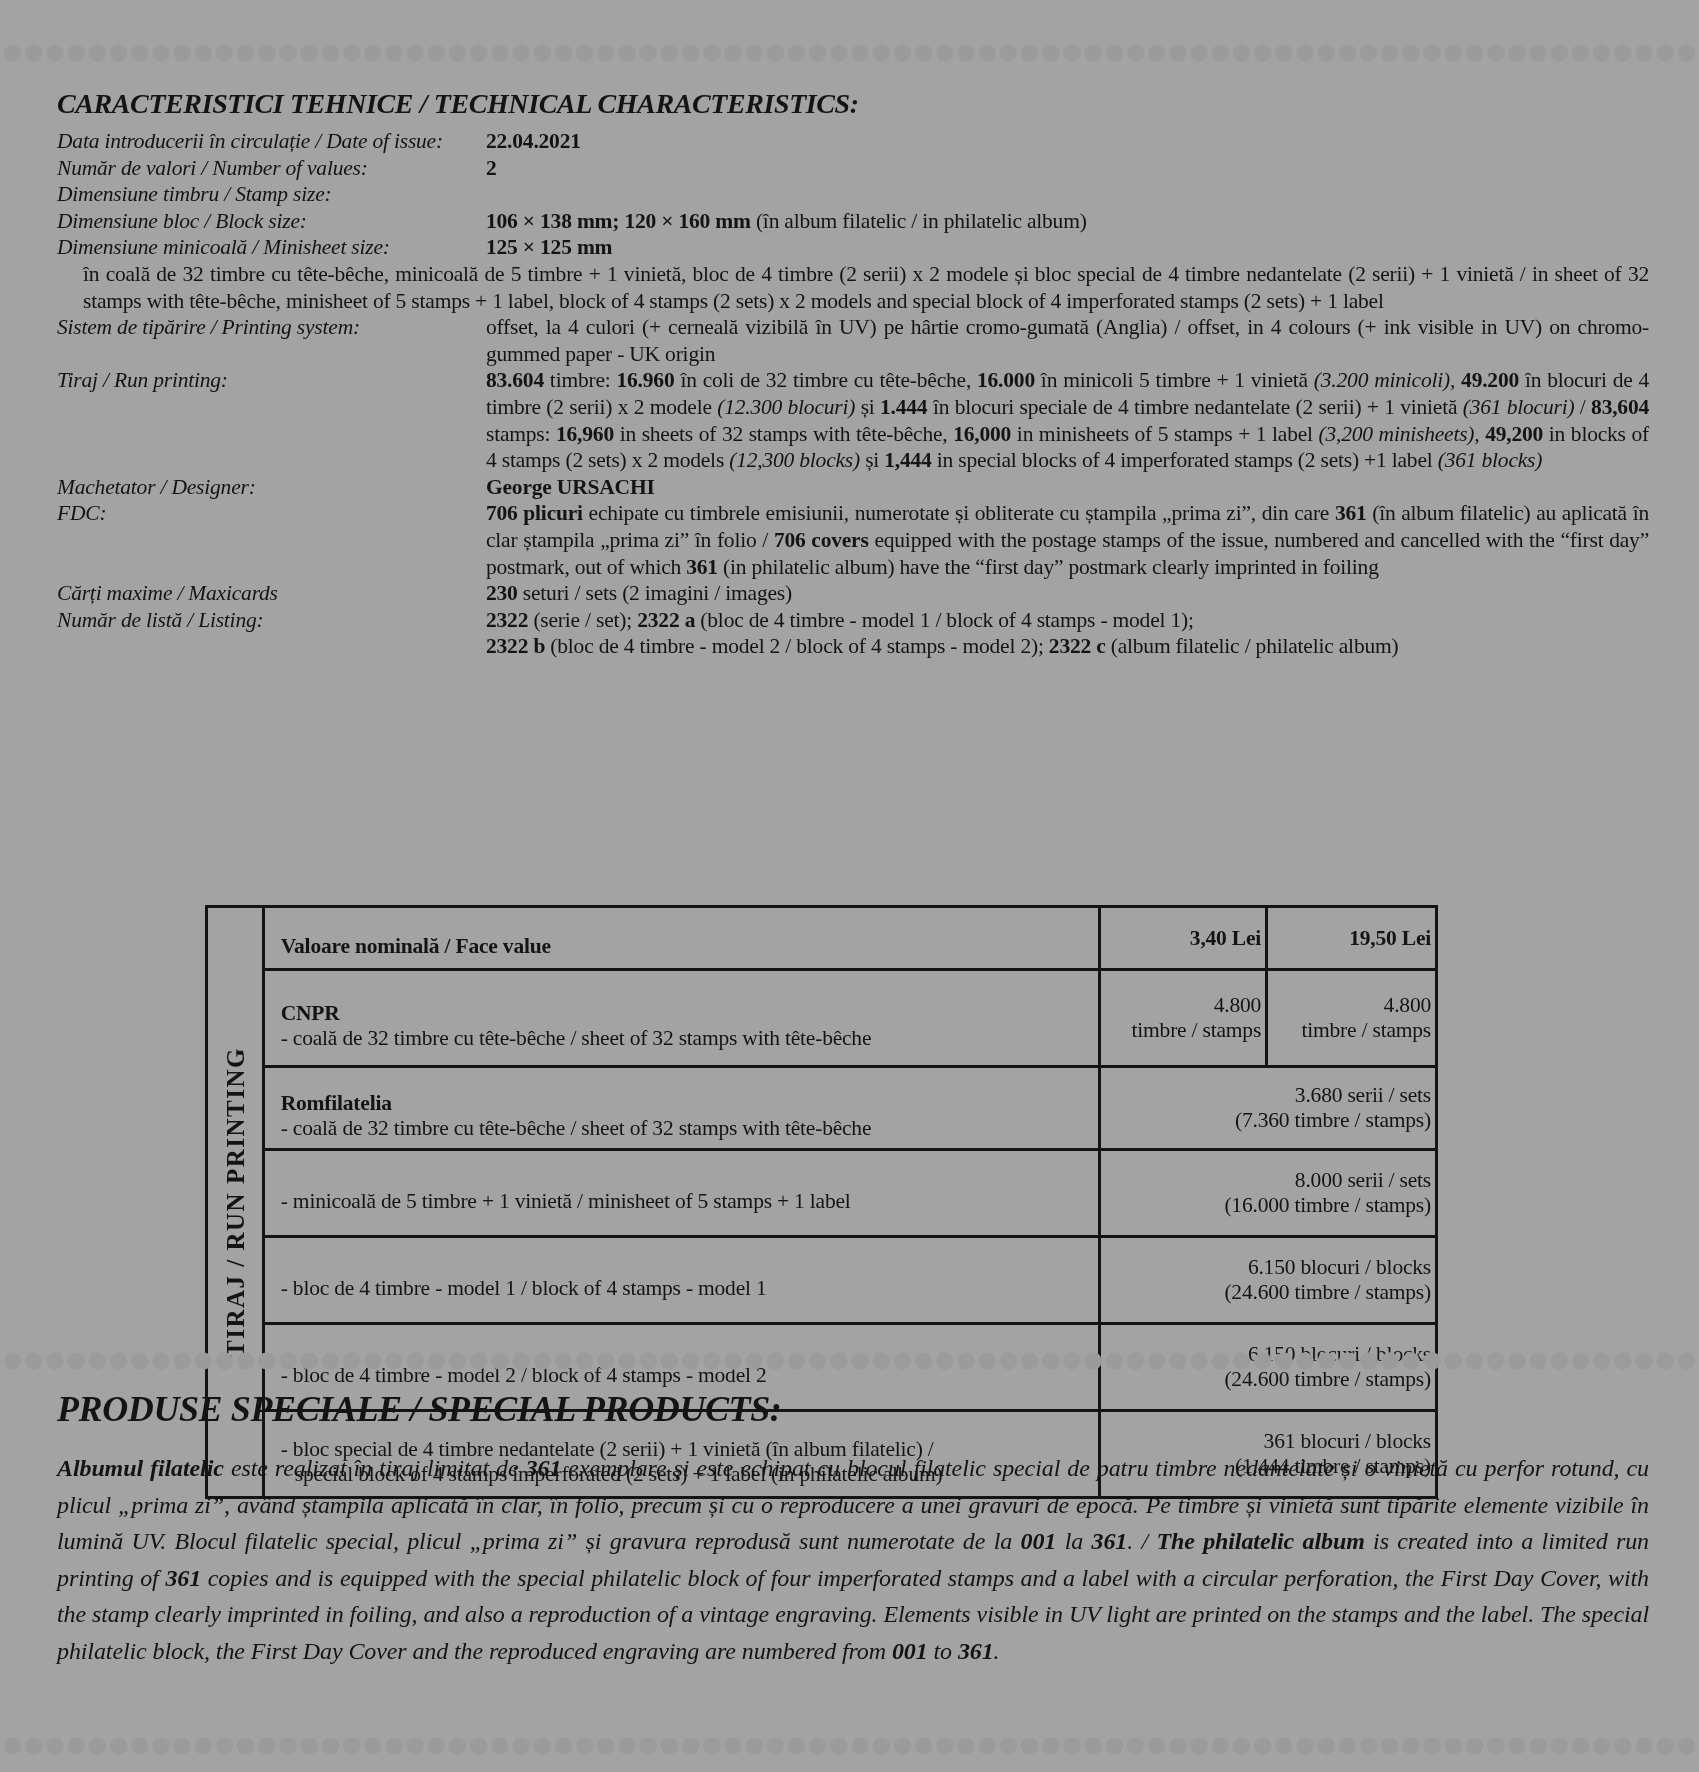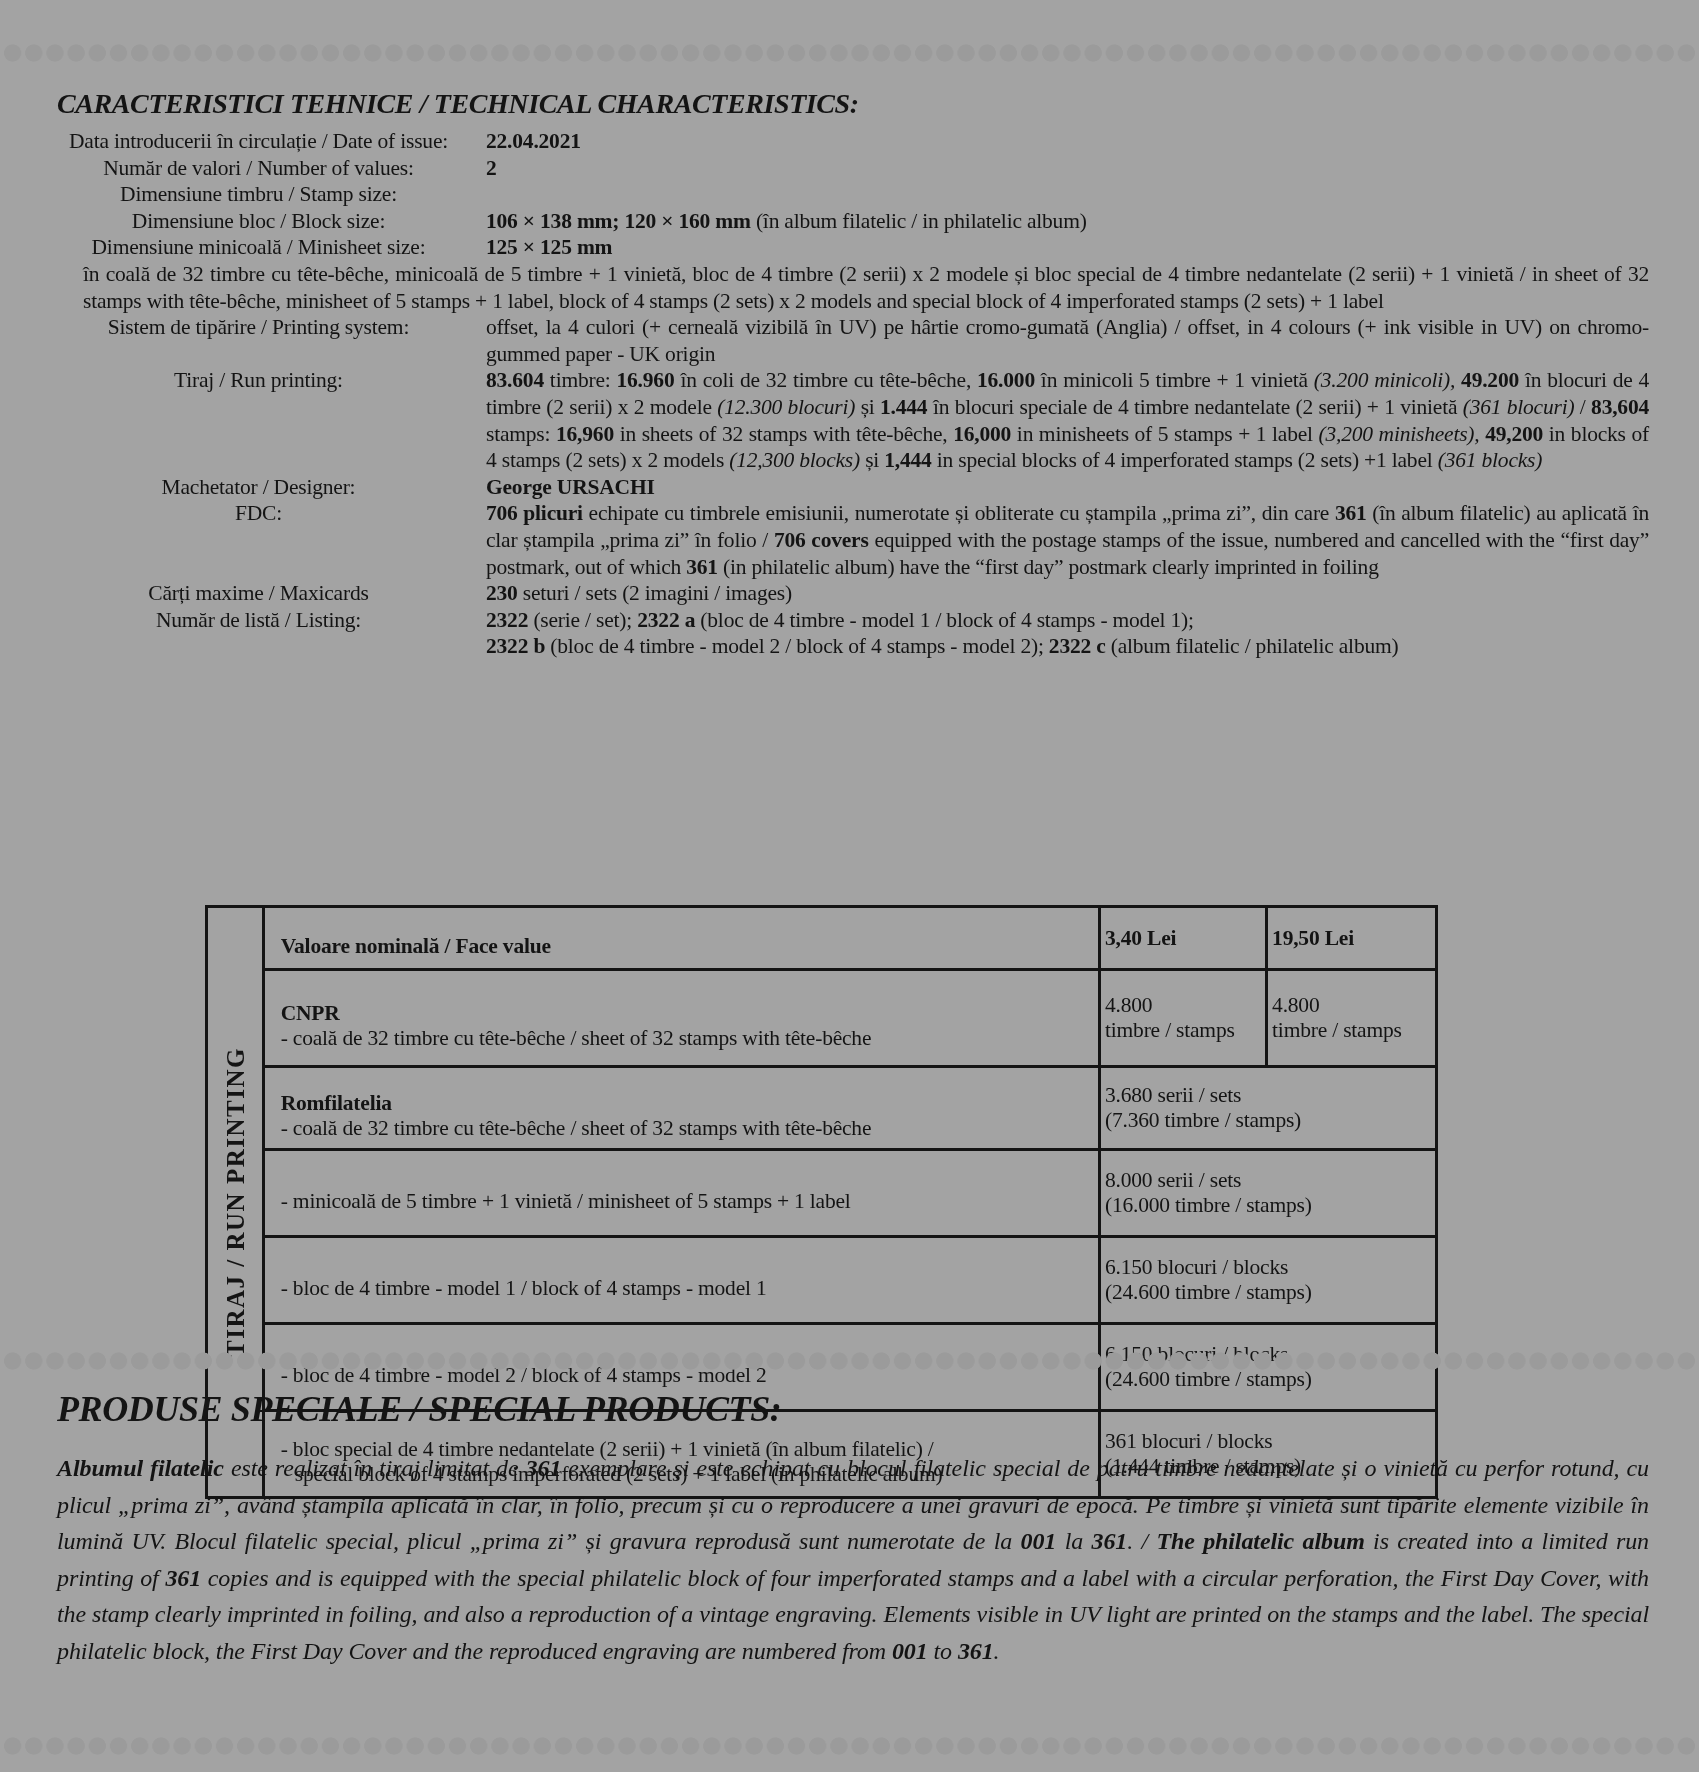--- a/index.html
+++ b/index.html
@@ -43,22 +43,23 @@
     left:57px;
     width:1592px;
     font-size:21.5px;
     letter-spacing:-0.2px;
     line-height:26.6px;
   }
   .frow{display:flex;}
   .flabel{
     width:403px;
     flex:none;
-    text-align:center;
-    white-space:nowrap;
+    text-align:left;
+    white-space:nowrap;
+    font-style:italic;
   }
   .fvalue{
     flex:1;
     padding-left:26px;
   }
   .fvalue.justify{text-align:justify;}
   .b{font-weight:bold;}
   .i{font-style:italic;}
 
   table.ptable{
@@ -89,21 +90,21 @@
     font-weight:bold;
     font-size:25px;
     letter-spacing:1.5px;
   }
   td.desc{
     width:849px;
     padding:20px 10px 4px 16px;
     vertical-align:middle;
   }
   td.vcell{
-    text-align:left;
+    text-align:right;
     vertical-align:middle;
     padding:2px 4px;
   }
   td.c1{width:162px;}
   td.c2{width:165px;}
   tr.hdr td{height:36px;}
   tr.hdr .hname{font-weight:bold;}
   tr.hdr td.vcell{font-weight:bold;}
   tr.r1 td{height:70px;}
   tr.r2 td{height:56px;}

